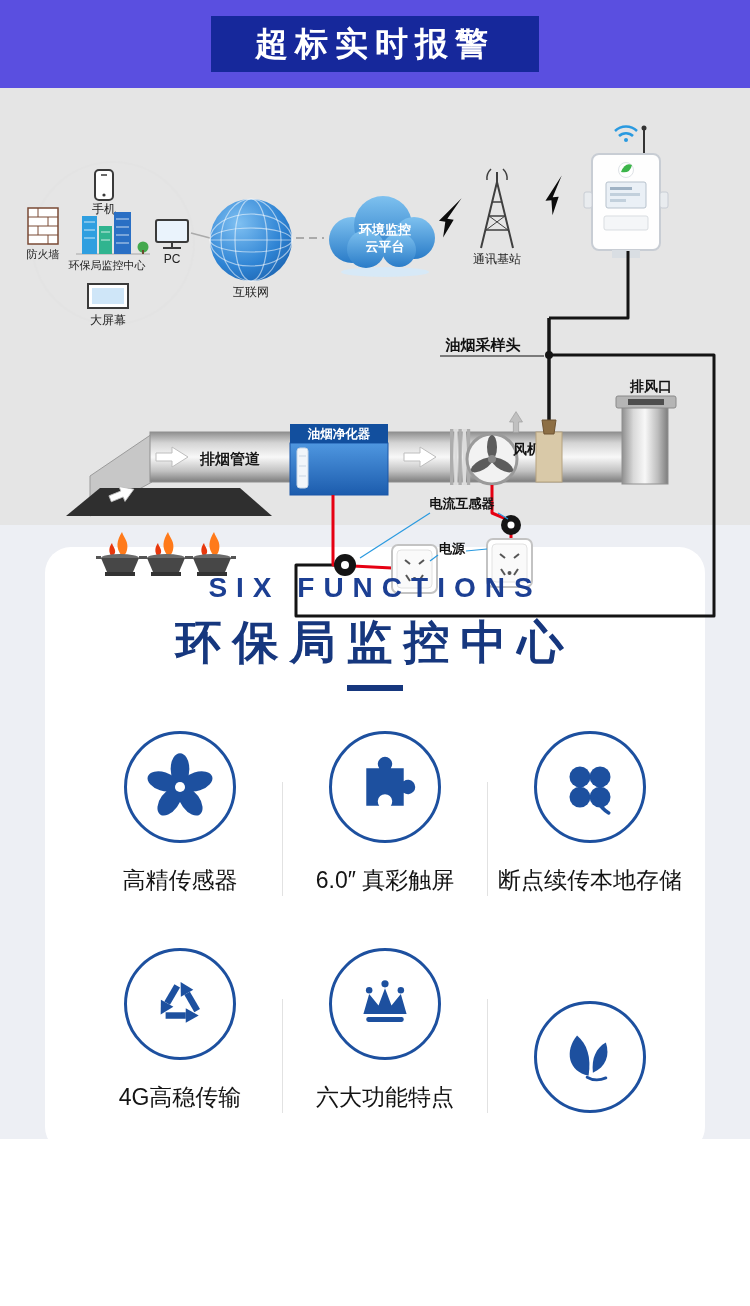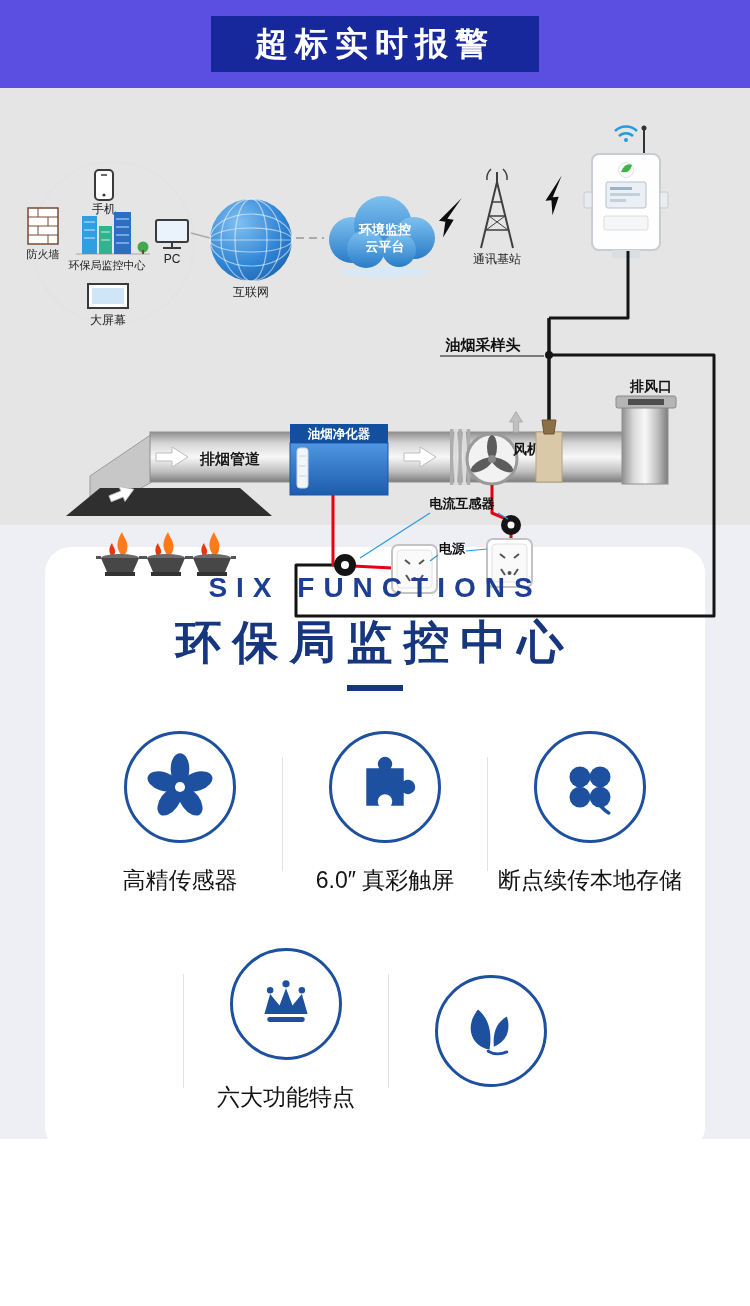--- a/index.html
+++ b/index.html
@@ -12,21 +12,21 @@
   
   .diagram{height:437px;background:#e5e5e5;}
   .diagram svg{display:block;}
   svg text{font-family:"Liberation Sans","DejaVu Sans",sans-serif;}
   
   .features{background:#edeff4;padding:14px 0 18px;height:614px;box-sizing:border-box;}
   .card{margin:8px 45px;background:#fff;border-radius:26px;padding:24px 0 40px;}
   .subtitle{text-align:center;color:#1c3f93;font-size:28px;font-weight:700;letter-spacing:9px;line-height:34px;}
   .title{text-align:center;color:#16377e;font-size:46px;font-weight:700;letter-spacing:11px;margin-top:10px;line-height:54px;}
   .divider{width:56px;height:6px;background:#16377e;margin:16px auto 0;}
-  .feat-row{display:flex;justify-content:center;align-items:center;margin-top:40px;padding-left:20px;}
+  .feat-row{display:flex;justify-content:center;align-items:flex-end;margin-top:40px;padding-left:20px;}
   .feat-row.second{margin-top:52px;}
   .cell{width:198px;display:flex;flex-direction:column;align-items:center;}
   .sep{width:1px;height:114px;background:#e2e2e2;margin:0 3px;}
   .icon-circle{width:112px;height:112px;border-radius:50%;border:3px solid #1d509f;
                display:flex;align-items:center;justify-content:center;box-sizing:border-box;}
   .feat-label{margin-top:22px;font-size:23px;color:#141414;white-space:nowrap;}
 </style>
 </head>
 <body>
 
@@ -371,20 +371,41 @@
                   <circle cx="14" cy="14" r="14.5"></circle>
               </g>
               <path d="M8,16 Q16,30 26,36" stroke="#1d509f" stroke-width="5" fill="none" stroke-linecap="round"></path>
             </svg>
           </div>
           <div class="feat-label">断点续传本地存储</div>
         </div>
       </div>
 
       <div class="feat-row second">
+        <div class="cell">
+          <div class="icon-circle">
+            <svg width="72" height="72" viewBox="-50 -50 100 100">
+              <g>
+                <g>
+                  <path d="M-20,16 L8,16" stroke="#1d509f" stroke-width="9"></path>
+                  <polygon points="8,6 26,16 8,26" fill="#1d509f"></polygon>
+                </g>
+                <g transform="rotate(120)">
+                  <path d="M-20,16 L8,16" stroke="#1d509f" stroke-width="9"></path>
+                  <polygon points="8,6 26,16 8,26" fill="#1d509f"></polygon>
+                </g>
+                <g transform="rotate(240)">
+                  <path d="M-20,16 L8,16" stroke="#1d509f" stroke-width="9"></path>
+                  <polygon points="8,6 26,16 8,26" fill="#1d509f"></polygon>
+                </g>
+              </g>
+            </svg>
+          </div>
+          <div class="feat-label">4G高稳传输</div>
+        </div>
         <div class="sep"></div>
         <div class="cell">
           <div class="icon-circle">
             <svg width="72" height="72" viewBox="-50 -50 100 100">
               <path d="M-30,14 L-22,-14 L-9,2 L0,-22 L9,2 L22,-14 L30,14 Z" fill="#1d509f"></path>
               <circle cx="-22" cy="-19" r="4.5" fill="#1d509f"></circle>
               <circle cx="0" cy="-28" r="5" fill="#1d509f"></circle>
               <circle cx="22" cy="-19" r="4.5" fill="#1d509f"></circle>
               <rect x="-26" y="18" width="52" height="7" rx="3" fill="#1d509f"></rect>
             </svg>

